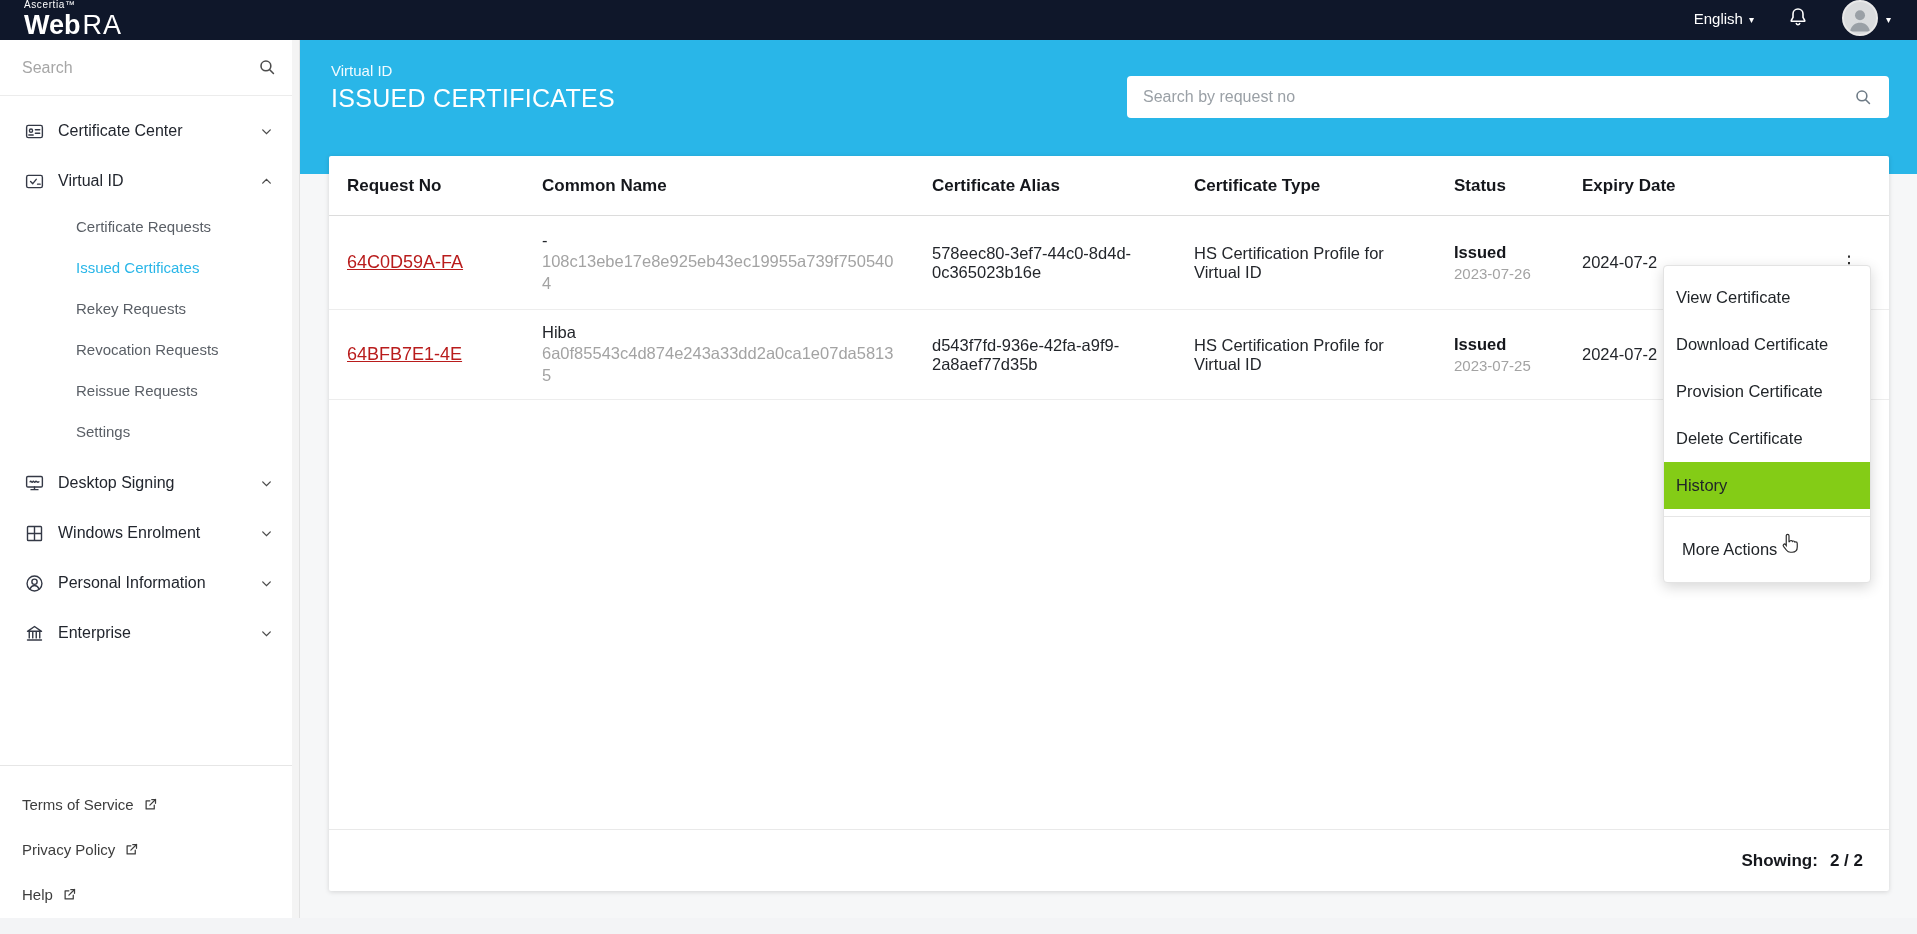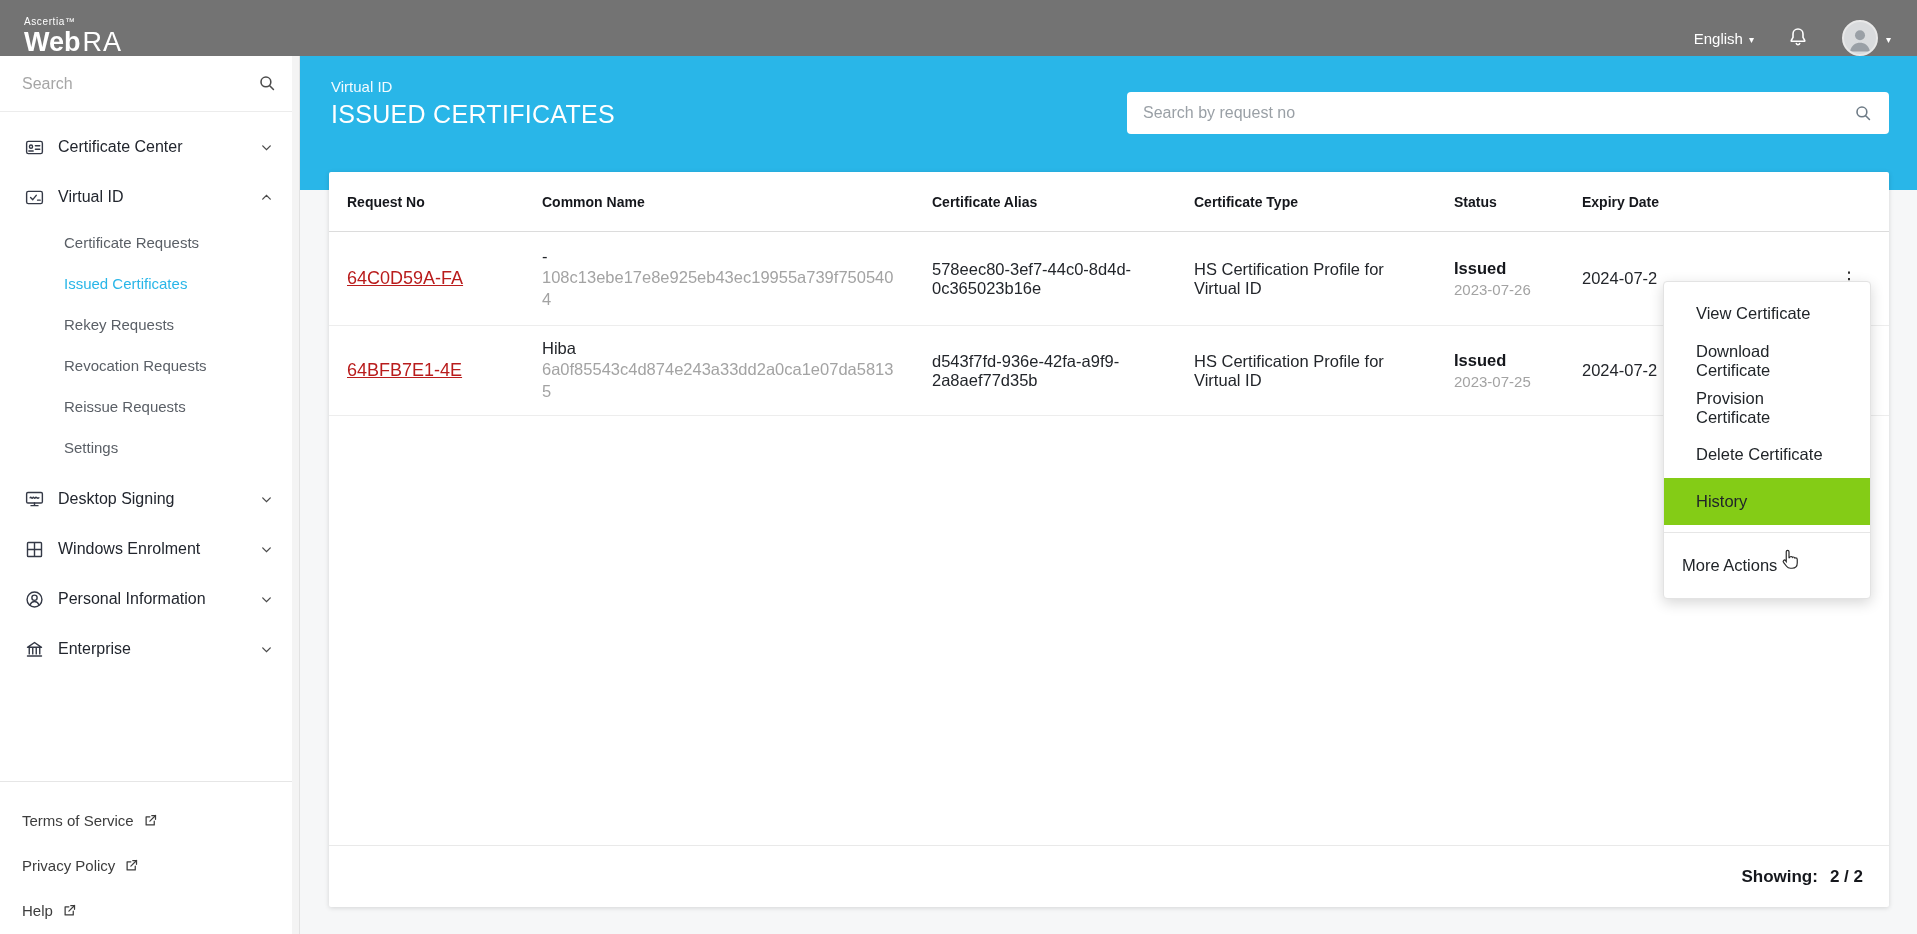--- a/index.html
+++ b/index.html
@@ -1,20 +1,20 @@
 <!DOCTYPE html>
 <html><head>
 <meta charset="utf-8">
 <style>
   * { margin:0; padding:0; box-sizing:border-box; }
   html,body { width:1917px; height:934px; overflow:hidden; }
   body { font-family:"Liberation Sans", sans-serif; background:#f3f4f6; color:#23262b; }
 
   
-  .topbar { height:56px; background:#737373; display:flex; align-items:flex-end; padding:0 26px 0 24px; color:#fff; }
+  .topbar { height:40px; background:#0f172a; display:flex; align-items:flex-start; padding:0 26px 0 24px; color:#fff; }
   .brand { line-height:1; cursor:pointer; }
   .brand-small { font-size:10px; letter-spacing:.6px; color:#fff; display:block; margin-bottom:2px; }
   .brand-big { font-size:27px; color:#fff; }
   .brand-web { font-weight:700; }
   .brand-ra { font-weight:400; margin-left:2px; letter-spacing:1px; }
   .topbar-right { margin-left:auto; display:flex; align-items:center; gap:32px; }
   .lang { font-size:15px; display:flex; align-items:center; gap:6px; cursor:pointer; }
   .caret { font-size:10px; position:relative; top:1px; }
   .bell { width:24px; height:24px; cursor:pointer; }
   .avatar-wrap { display:flex; align-items:center; gap:8px; cursor:pointer; }
@@ -26,21 +26,21 @@
   
   .sidebar { width:300px; background:#fff; border-right:1px solid #e2e2e2; position:relative; flex:0 0 300px; }
   .sidebar-search { height:56px; border-bottom:1px solid #ececec; display:flex; align-items:center; padding:0 22px; }
   .sidebar-search input { border:none; outline:none; flex:1; font-size:16px; color:#444; font-family:inherit; }
   .sidebar-search input::placeholder { color:#a6a6a6; }
   .icon-sm { width:19px; height:19px; flex:0 0 auto; }
   .nav { padding-top:10px; }
   .nav-item { height:50px; display:flex; align-items:center; padding:0 26px 0 24px; font-size:16px; color:#22262e; cursor:pointer; }
   .nav-icon { width:21px; height:21px; margin-right:13px; color:#343946; }
   .nav-chev { margin-left:auto; width:13px; height:13px; color:#4a4a4a; }
-  .subnav { padding:0 0 6px 0; }
+  .subnav { padding:0 0 6px 12px; }
   .subnav-item { height:41px; display:flex; align-items:center; padding-left:64px; font-size:15px; color:#5a5f66; cursor:pointer; }
   .subnav-item.active { color:#29b6e8; }
   .sidebar-footer { position:absolute; top:725px; left:0; right:0; border-top:1px solid #e6e6e6; padding-top:16px; }
   .footer-link { height:45px; display:flex; align-items:center; padding-left:22px; font-size:15px; color:#3d3d3d; gap:9px; cursor:pointer; }
   .ext-icon { width:15px; height:15px; color:#3d3d3d; }
   .sidebar-scroll { position:absolute; top:0; right:0; width:7px; height:100%; background:#f4f4f4; }
 
   
   .main { flex:1; position:relative; background:#f6f7f8; }
   .band { height:134px; background:#29b6e8; position:relative; }
@@ -49,36 +49,36 @@
   .band-title { font-size:25px; font-weight:400; letter-spacing:.3px; }
   .band-search { position:absolute; top:36px; right:28px; width:762px; height:42px; background:#fff; border-radius:4px; display:flex; align-items:center; padding:0 16px; }
   .band-search input { flex:1; border:none; outline:none; font-size:16px; font-family:inherit; color:#0f172a; }
   .band-search input::placeholder { color:#9aa0a6; }
   .band-search .icon-sm { color:#6d7a85; cursor:pointer; }
 
   
   .card { position:absolute; left:29px; right:28px; top:116px; bottom:27px; background:#fff; border-radius:2px;
           box-shadow:0 1px 5px rgba(0,0,0,.14); display:flex; flex-direction:column; z-index:2; }
   .tgrid { display:grid; grid-template-columns:195px 390px 262px 260px 128px 1fr 80px; padding-left:18px; align-items:center; }
-  .thead { height:60px; border-bottom:1px solid #dcdcdc; font-weight:700; font-size:14px; color:#15171c; }
+  .thead { height:60px; border-bottom:1px solid #dcdcdc; font-weight:700; font-size:17px; color:#15171c; }
   .trow { min-height:94px; border-bottom:1px solid #ededed; font-size:16.5px; padding-top:12px; padding-bottom:12px; }
   .cell { padding-right:30px; }
   .req-link { color:#b91c1c; font-weight:400; text-decoration:underline; font-size:18px; cursor:pointer; }
   .cn-main { color:#23262b; }
   .cn-sub { color:#a3a3a3; word-break:break-all; line-height:1.35; }
   .status-main { font-weight:700; color:#15171c; }
   .status-date { color:#a3a3a3; font-size:15px; margin-top:3px; }
   .kebab { justify-self:center; font-size:19px; color:#2e2e2e; cursor:pointer; padding:4px 8px; }
   .card-footer { margin-top:auto; border-top:1px solid #e9e9e9; height:62px; display:flex; align-items:center; justify-content:flex-end;
                  padding-right:26px; font-size:17px; font-weight:700; color:#15171c; gap:12px; }
 
   
   .menu { position:absolute; left:1363px; top:225px; width:208px; background:#fff; border:1px solid #e3e3e3; border-radius:4px;
           box-shadow:0 4px 14px rgba(0,0,0,.16); z-index:10; padding:8px 0; font-size:16.5px; color:#212529; }
-  .menu-item { height:47px; display:flex; align-items:center; padding:0 32px; cursor:pointer; }
+  .menu-item { height:47px; display:flex; align-items:center; padding:0 12px; cursor:pointer; }
   .menu-item.highlight { background:#84cc16; }
   .menu-divider { border-top:1px solid #e6e6e6; margin:7px 0; }
   .menu-more { height:50px; display:flex; align-items:center; padding:0 18px; cursor:pointer; }
   .cursor-icon { position:absolute; left:1478px; top:492px; z-index:20; width:22px; height:24px; }
 </style>
 </head>
 <body>
 
 <div class="topbar">
   <div class="brand">

